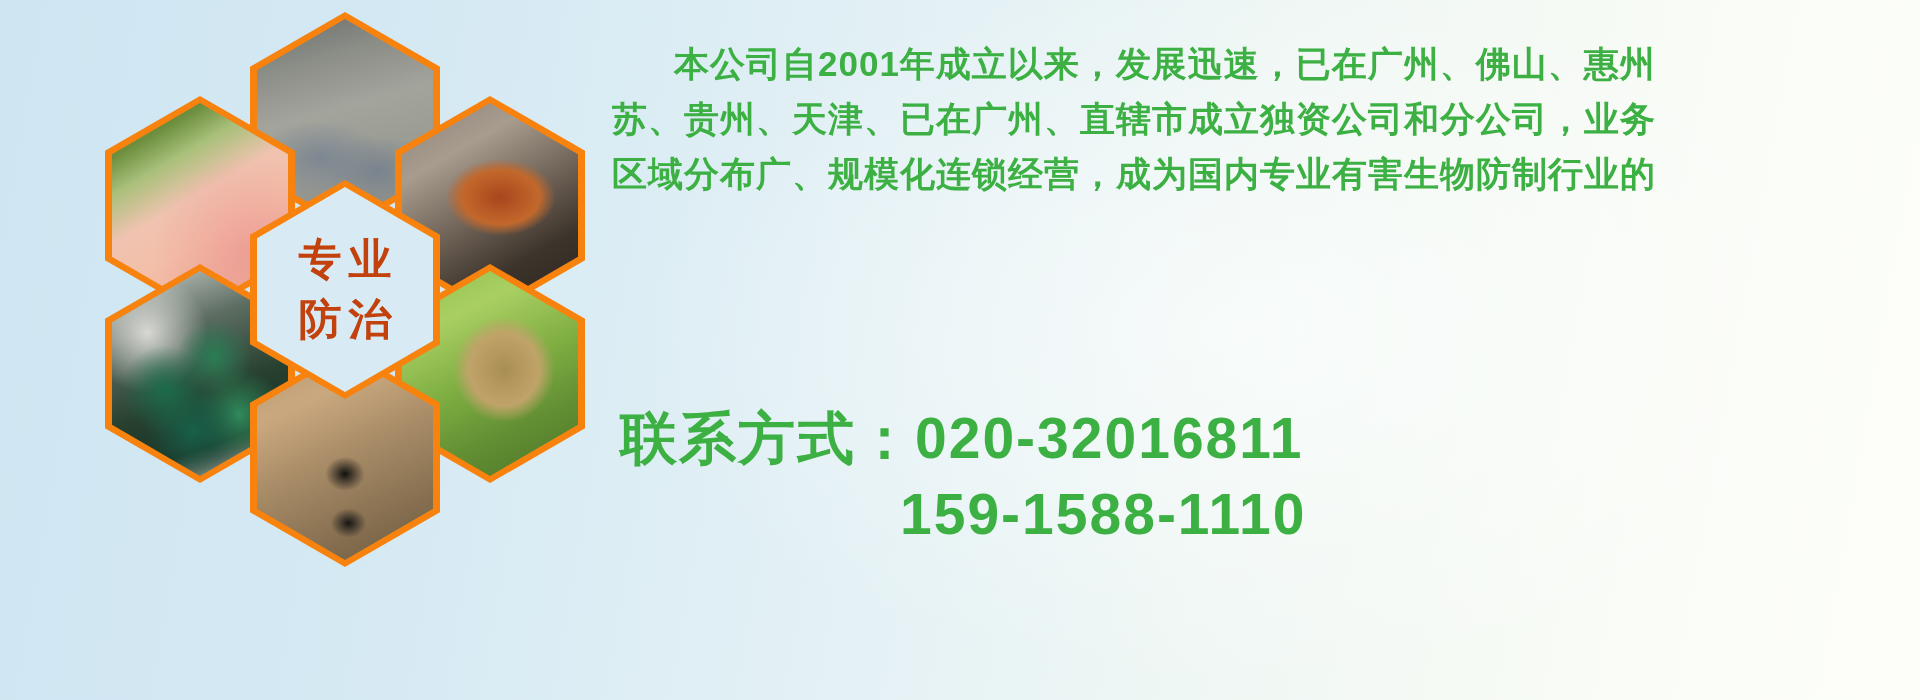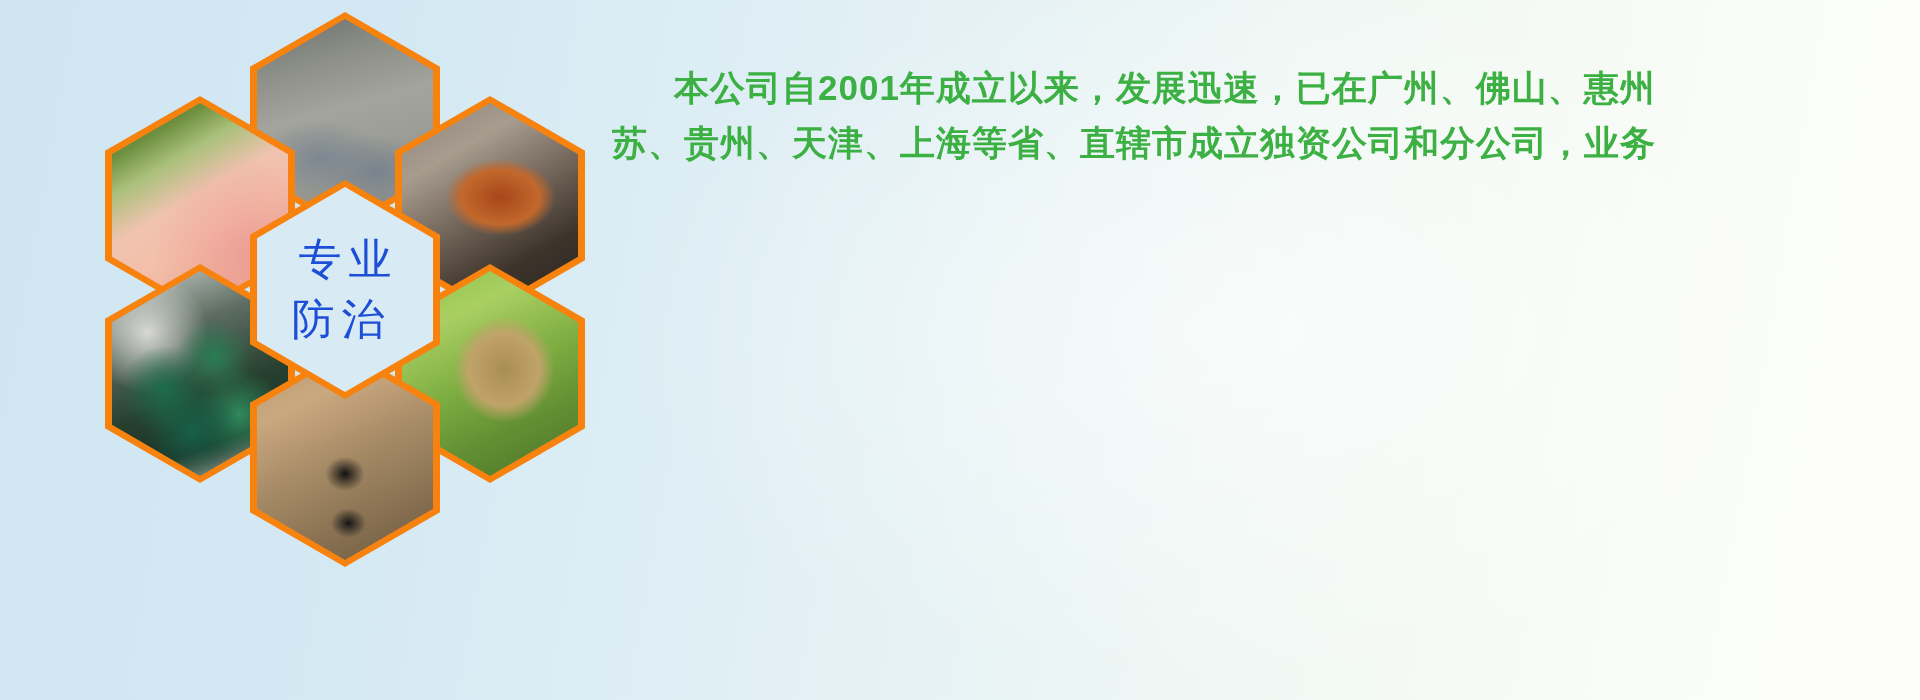--- a/index.html
+++ b/index.html
@@ -81,26 +81,26 @@
   .hex-bottom    { left: 155px; top: 348px; }
 
   .hex-center .hex-inner {
     background: #d8eaf3;
     display: flex;
     flex-direction: column;
     align-items: center;
     justify-content: center;
   }
   .hex-center-text {
-    color: #1d4ed8;
+    color: #c2410c;
     font-size: 43px;
-    font-weight: normal;
+    font-weight: bold;
     letter-spacing: 7px;
     line-height: 1.38;
-    text-align: left;
+    text-align: right;
     text-indent: 7px;
   }
 
   
   .art-mosquito {
     background:
       radial-gradient(circle at 78% 72%, rgba(236,140,140,0.55) 0%, rgba(236,140,140,0) 48%),
       linear-gradient(150deg, #4d6b31 0%, #6d8f3f 18%, #a9c07a 30%, #f0c3b0 46%,
                       #f3bfa9 62%, #edb19c 80%, #e8a793 100%);
   }
@@ -142,21 +142,20 @@
     left: 612px;
     top: 36px;
     width: 1300px;
   }
   #about-paragraph {
     color: #3cb043;
     font-size: 35px;
     line-height: 55px;
     font-weight: bold;
     letter-spacing: 1px;
-    margin-top: 24px;
   }
   #about-paragraph .line { display: block; white-space: nowrap; }
   #about-paragraph .line.first { text-indent: 62px; }
 
   #contact-block {
     position: absolute;
     left: 620px;
     top: 400px;
     width: 1280px;
   }
@@ -236,18 +235,23 @@
           </div>
         </div>
       </div>
     </div>
 
   </div>
 
   <div id="copy">
     <div id="about-paragraph">
       <span class="line first">本公司自2001年成立以来，发展迅速，已在广州、佛山、惠州</span>
-      <span class="line">苏、贵州、天津、上海等省、直辖市成立独资公司和分公司，业务</span>
+      <span class="line">苏、贵州、天津、已在广州、直辖市成立独资公司和分公司，业务</span>
+      <span class="line">区域分布广、规模化连锁经营，成为国内专业有害生物防制行业的</span>
     </div>
   </div>
 
+  <div id="contact-block">
+    <div class="contact-line">联系方式：020-32016811</div>
+    <div class="contact-line second">159-1588-1110</div>
+  </div>
 
 </div>
 
 </body></html>

